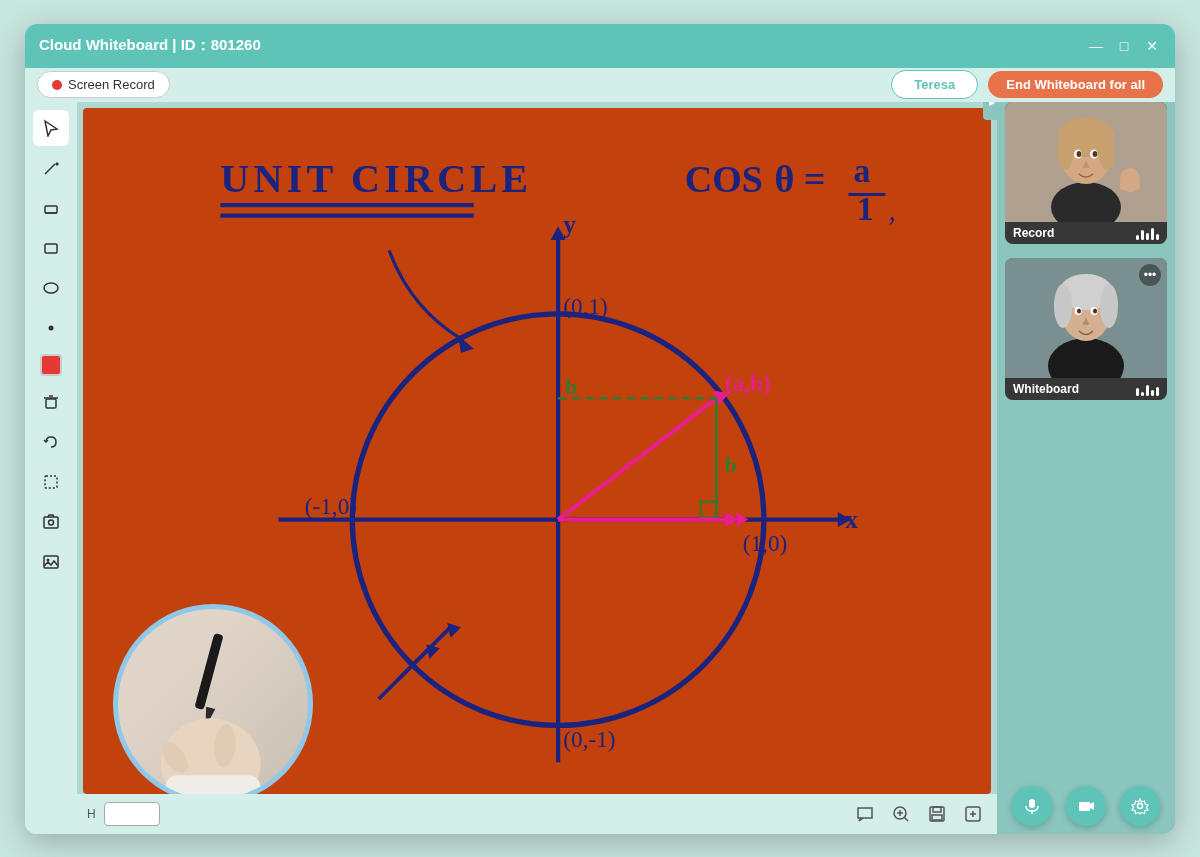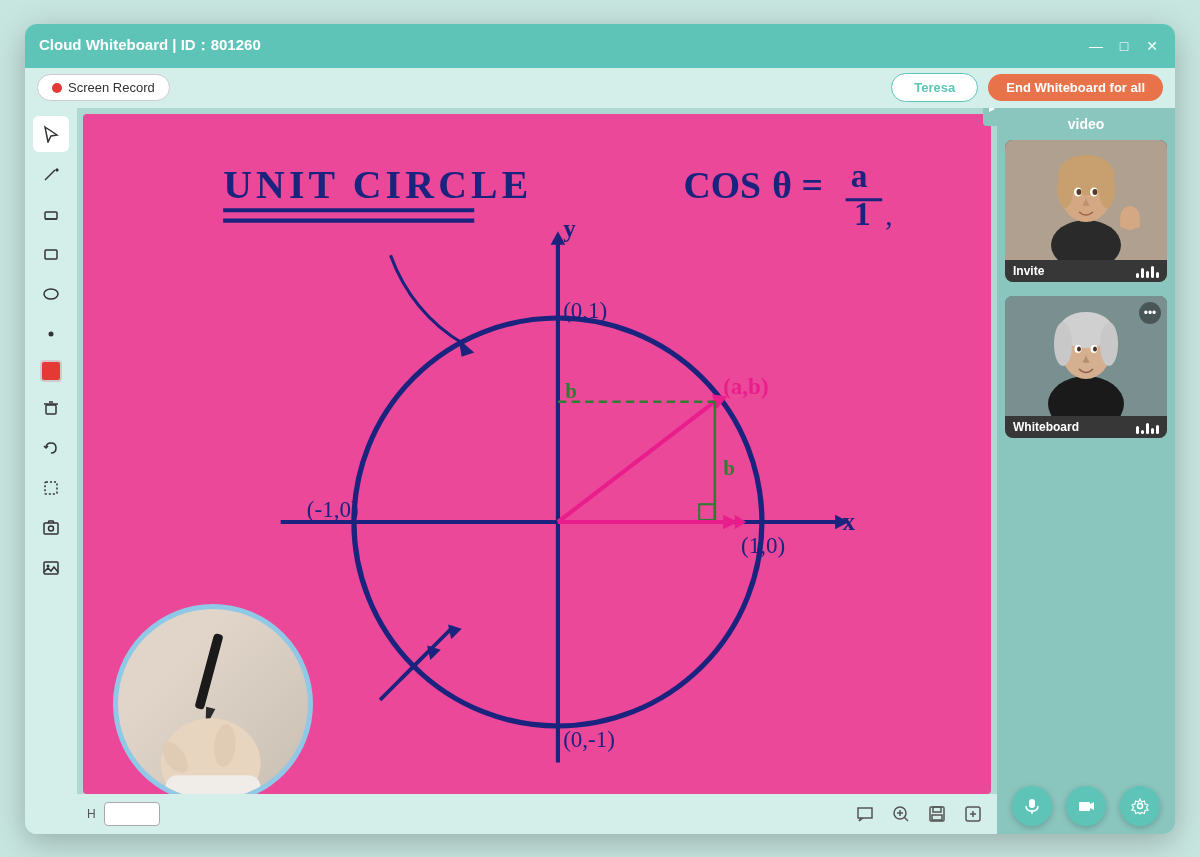--- a/index.html
+++ b/index.html
@@ -46,21 +46,21 @@
       height: 18px;
       cursor: pointer;
       display: flex;
       align-items: center;
       justify-content: center;
       color: white;
       font-size: 14px;
     }
     
     .toolbar-bar {
-      height: 40px;
+      height: 34px;
       background: #d4eeea;
       display: flex;
       align-items: center;
       padding: 0 12px;
       gap: 10px;
       flex-shrink: 0;
     }
     .screen-record-btn {
       background: white;
       border: 1.5px solid #ccc;
@@ -144,21 +144,21 @@
     .canvas-wrapper {
       flex: 1;
       display: flex;
       flex-direction: column;
       background: #b0d8d3;
       position: relative;
     }
     .whiteboard {
       flex: 1;
       margin: 6px 6px 0 6px;
-      background: #ec4899;
+      background: #c2410c;
       border-radius: 4px;
       overflow: hidden;
       position: relative;
     }
     .whiteboard svg {
       width: 100%;
       height: 100%;
     }
     .bottom-bar {
       height: 40px;
@@ -534,21 +534,20 @@
               <line x1="7" y1="10" x2="13" y2="10" stroke="#555" stroke-width="1.5"></line>
             </svg>
         </div>
       </div>
     </div>
 
     <div class="side-panel">
       <div style="position: relative;">
         <div class="collapse-arrow">▸</div>
       </div>
-      <div class="video-label">video</div>
 
       <div class="video-card">
 
         <div class="video-placeholder">
           <svg width="162" height="120" viewBox="0 0 162 120" xmlns="http://www.w3.org/2000/svg">
             <rect width="162" height="120" fill="#8a7a6a"></rect>
 
             <rect width="162" height="120" fill="#b0a090"></rect>
 
             <ellipse cx="81" cy="105" rx="35" ry="25" fill="#2a2a2a"></ellipse>
@@ -567,21 +566,21 @@
             <path d="M81 58 Q79 64 77 65 Q81 67 85 65 Q83 64 81 58z" fill="#c09070"></path>
 
             <path d="M74 72 Q81 78 88 72" fill="none" stroke="#a06050" stroke-width="1.5"></path>
 
             <ellipse cx="125" cy="78" rx="10" ry="12" fill="#d4a882"></ellipse>
             <rect x="119" y="70" width="7" height="14" rx="3" fill="#d4a882"></rect>
             <rect x="115" y="80" width="20" height="8" rx="3" fill="#d4a882"></rect>
           </svg>
         </div>
         <div class="video-footer">
-          <span class="video-name">Invite</span>
+          <span class="video-name">Record</span>
           <div class="audio-waves">
             <div class="wave-bar" style="height:5px;"></div>
             <div class="wave-bar" style="height:10px;"></div>
             <div class="wave-bar" style="height:7px;"></div>
             <div class="wave-bar" style="height:12px;"></div>
             <div class="wave-bar" style="height:6px;"></div>
           </div>
         </div>
       </div>
 

